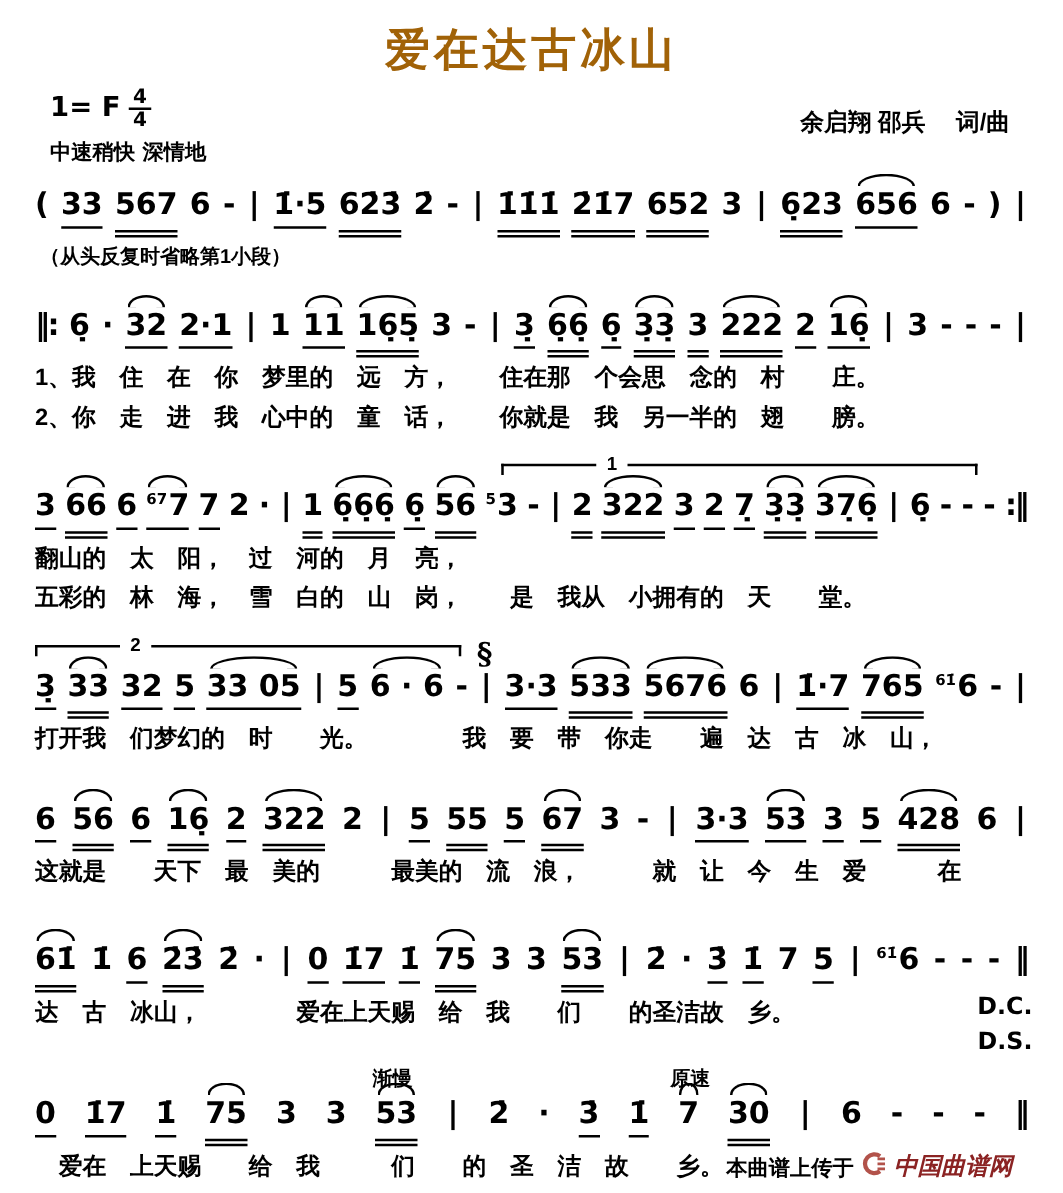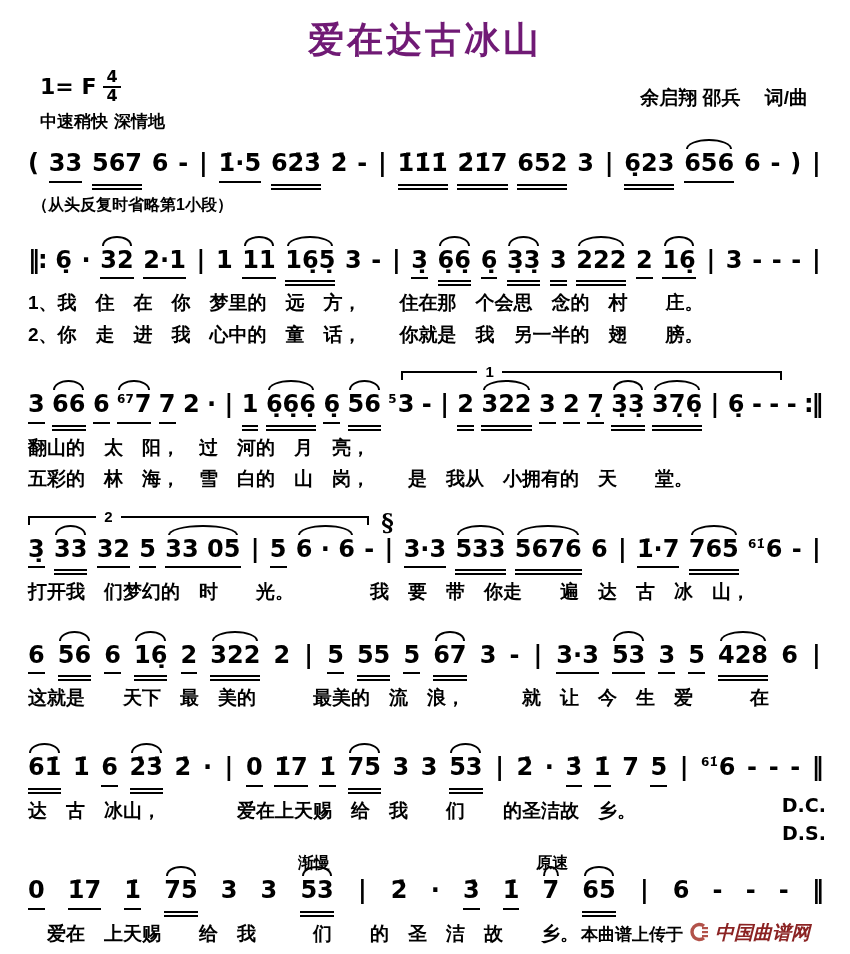--- a/index.html
+++ b/index.html
@@ -47,21 +47,21 @@
   .footer{margin-top:6px;text-align:center;}
   .foot-note{font-size:16px;font-weight:bold;}
   .uploader{position:absolute;right:40px;bottom:8px;display:flex;align-items:flex-end;gap:6px;}
   .uploader-text{font-size:17px;font-weight:bold;}
   .logo-text{font-size:19px;font-weight:bold;font-style:italic;}
 </style>
 </head>
 <body>
 
 <div class="page">
-  <div class="title" style="color: #701a75;">爱在达古冰山</div>
+  <div class="title" style="color: #a16207;">爱在达古冰山</div>
   <div class="subrow">
     <div class="keyblock">
       <div class="keysig">
         <span>1= F</span>
         <span class="frac">
             <i>4</i>
             <i>4</i>
           </span>
       </div>
       <div class="tempo">中速稍快 深情地</div>
@@ -268,21 +268,21 @@
           <span class="tok u2 arc">75</span>
           <span class="tok">3</span>
           <span class="tok">3</span>
           <span class="tok u2 arc">53</span>
           <span class="tok bar">|</span>
           <span class="tok">2̇</span>
           <span class="tok">·</span>
           <span class="tok u1">3̇</span>
           <span class="tok u1">1̇</span>
           <span class="tok arc">7</span>
-          <span class="tok u2 arc">65</span>
+          <span class="tok u2 arc">30</span>
           <span class="tok bar">|</span>
           <span class="tok">6</span>
           <span class="tok">-</span>
           <span class="tok">-</span>
           <span class="tok">-</span>
           <span class="tok rep">‖</span>
         </div>
         <div class="lyrics">　爱在　上天赐　　给　我　　　们　　的　圣　洁　故　　乡。</div>
       </div>
     </div>

